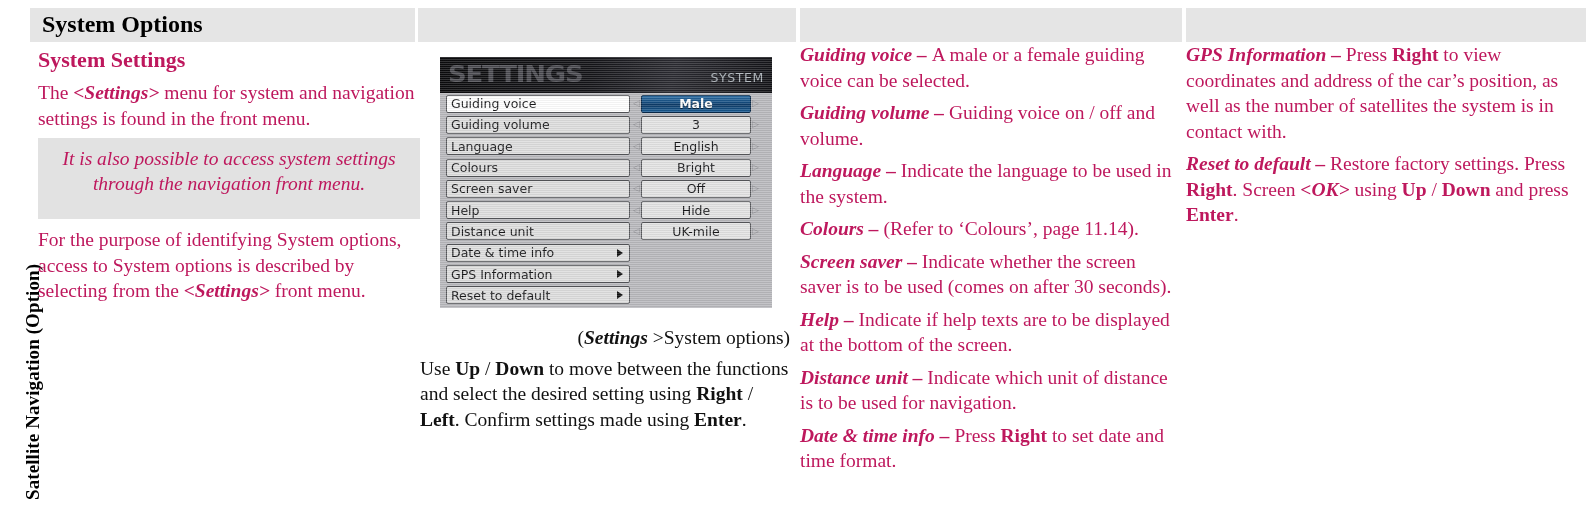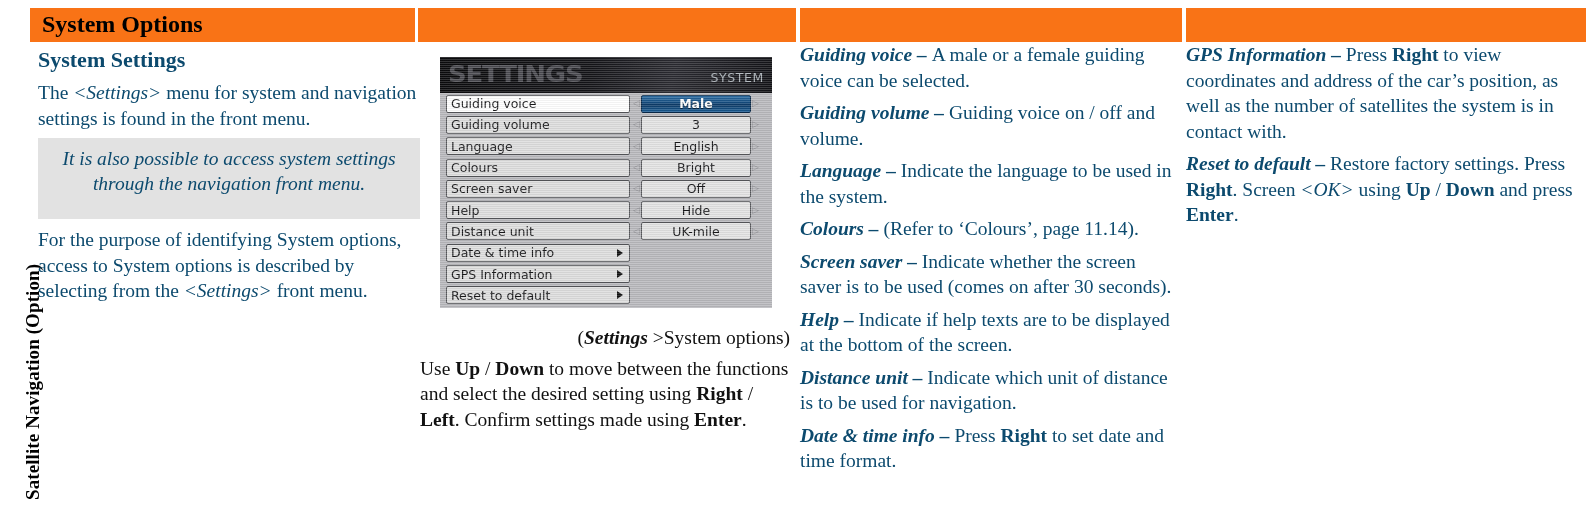--- a/index.html
+++ b/index.html
@@ -36,21 +36,21 @@
     font-size: 19px;
     letter-spacing: 0.1px;
     color: #000;
   }
 
   
   .hdr {
     position: absolute;
     top: 8px;
     height: 34px;
-    background: #f97316;
+    background: #e5e5e5;
   }
   .hdr-1 { left: 30px;   width: 385px; }
   .hdr-2 { left: 418px;  width: 378px; }
   .hdr-3 { left: 800px;  width: 382px; }
   .hdr-4 { left: 1186px; width: 400px; }
 
   .hdr-title {
     position: absolute;
     left: 12px;
     top: 50%;
@@ -61,21 +61,21 @@
     color: #000;
     white-space: nowrap;
   }
 
   
   .col {
     position: absolute;
     font-family: "Liberation Serif", serif;
     font-size: 19.5px;
     line-height: 25.5px;
-    color: #0c4a6e;
+    color: #be185d;
   }
   .col-1 { left: 38px;   top: 46px;  width: 382px; }
   .col-3 { left: 800px;  top: 42px;  width: 378px; }
   .col-4 { left: 1186px; top: 42px;  width: 400px; }
 
   .col h2 {
     margin: 0 0 6px 0;
     font-size: 22px;
     font-weight: bold;
     line-height: 28px;
@@ -96,20 +96,21 @@
 
   .term {
     font-weight: bold;
     font-style: italic;
   }
   .kbd {
     font-weight: bold;
   }
   .menuref {
     font-style: italic;
+    font-weight: bold;
   }
 
   
   .screen {
     position: absolute;
     left: 440px;
     top: 57px;
     width: 332px;
     height: 251px;
     background: #b9b9bd;

